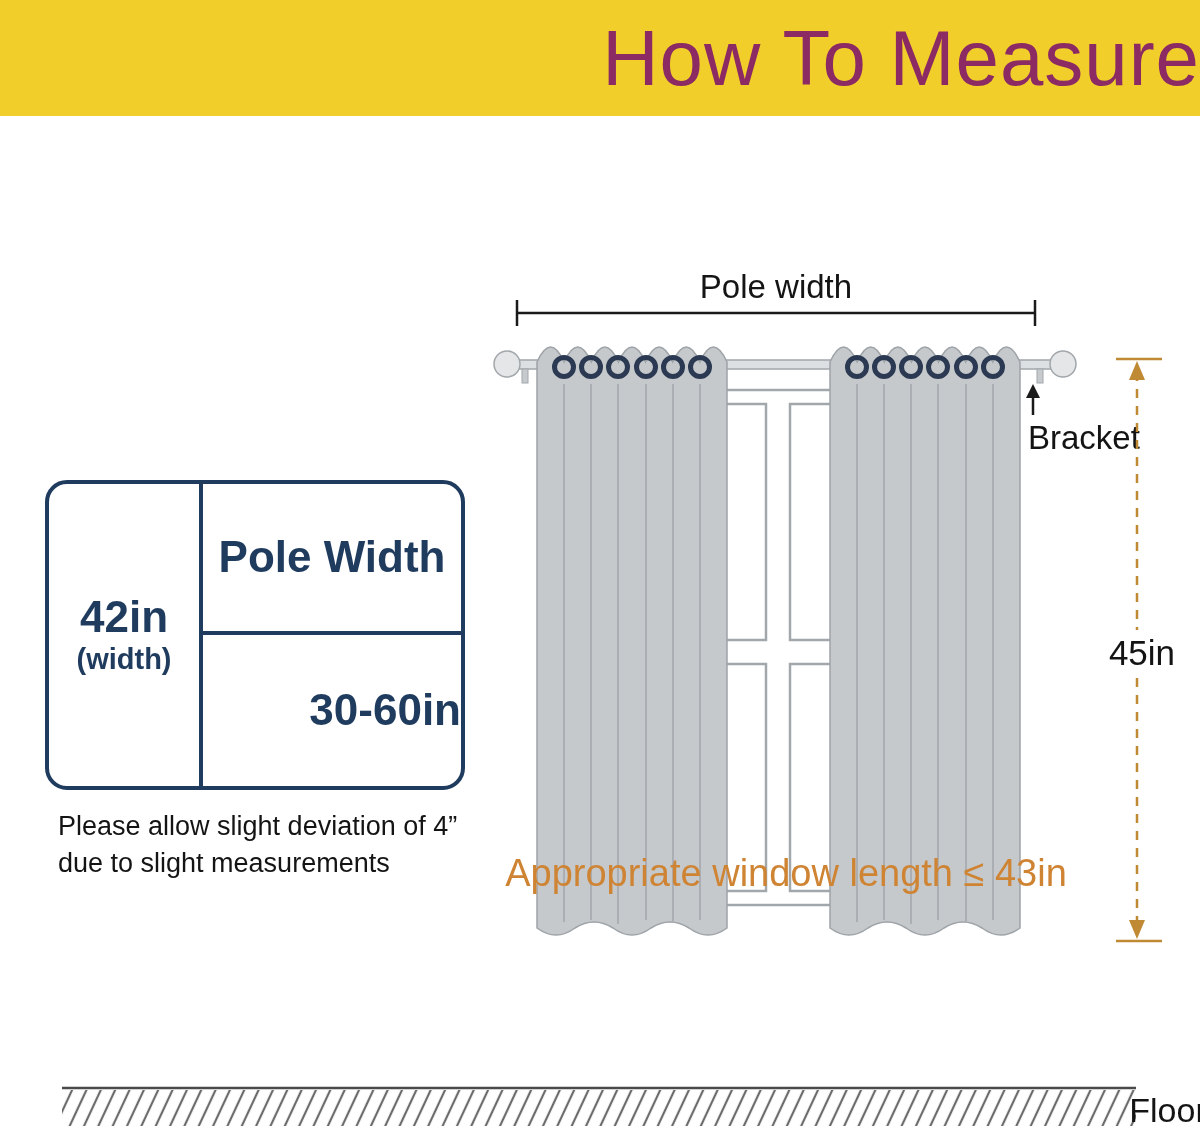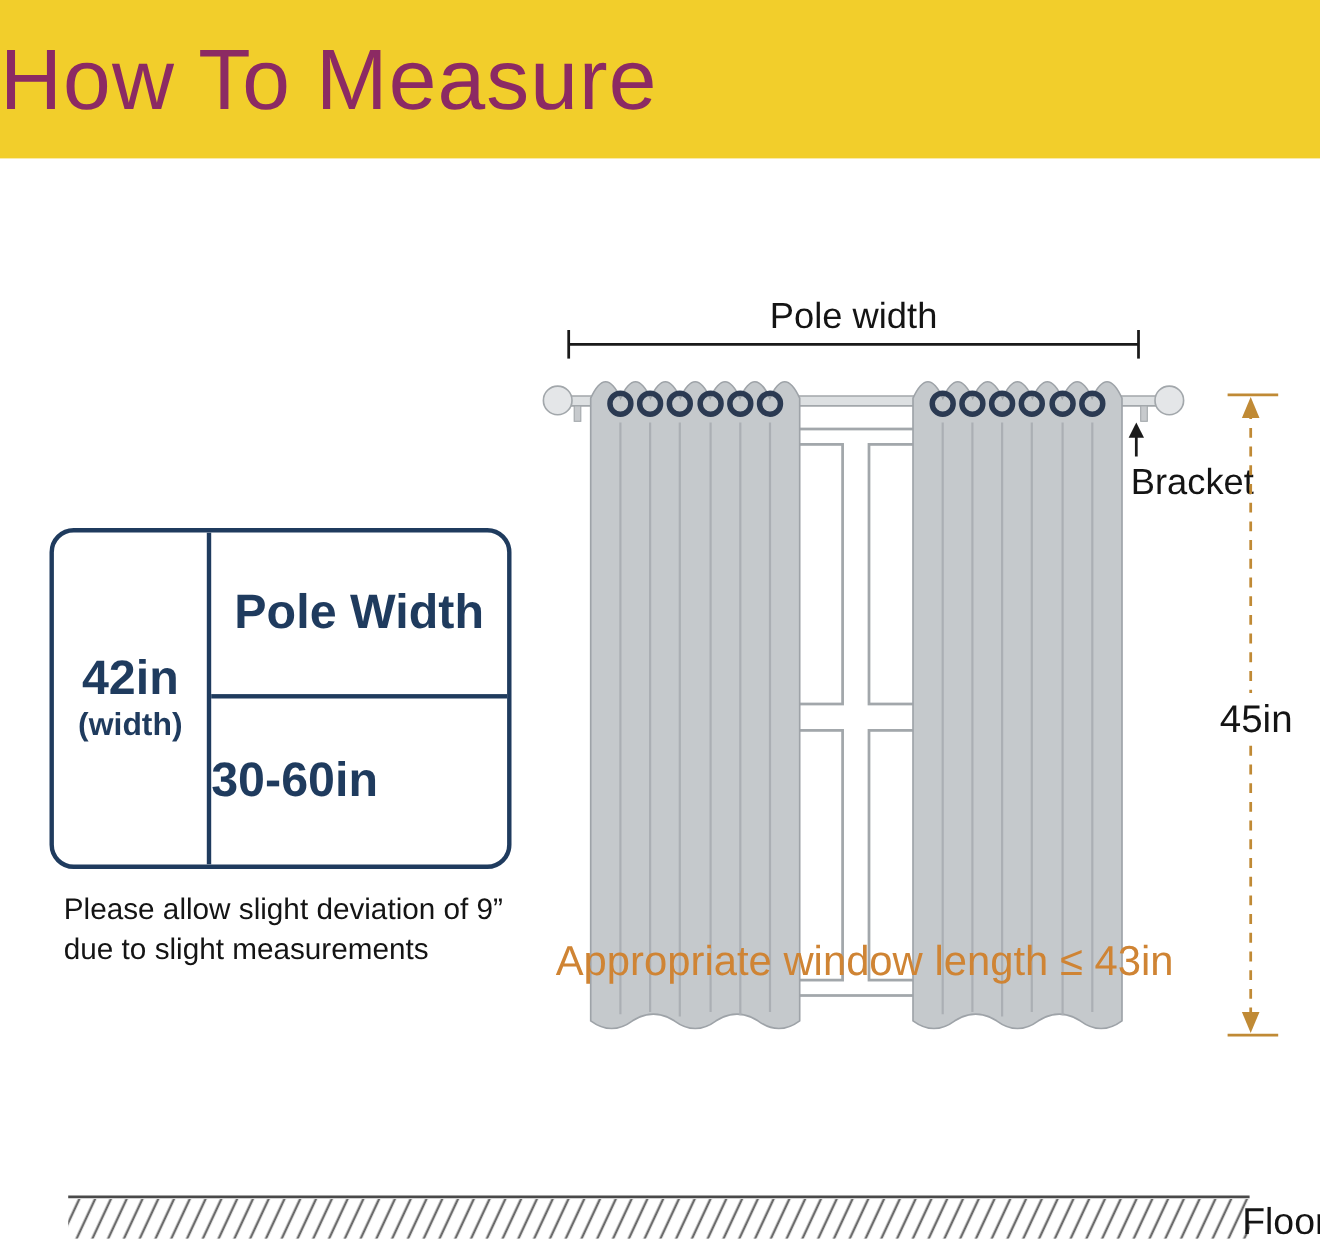--- a/index.html
+++ b/index.html
@@ -1,32 +1,32 @@
 <!DOCTYPE html>
 <html style="--header-bg: #F2CE2B; --header-text: #8C2A63; --table-navy: #1F3B5E; --accent-orange: #CF8434; --dimension-orange: #C08A35;"><head>
 <meta charset="utf-8">
 <style>
   * { margin:0; padding:0; box-sizing:border-box; }
   html,body { width:1200px; height:1135px; }
   body { font-family:"Liberation Sans", sans-serif; background:#ffffff; position:relative; }
   .page { position:absolute; top:0; left:0; width:1200px; height:1135px; background:#fff; overflow:hidden; }
 
-  .header { position:absolute; top:0; left:0; width:1200px; height:144px;
-            background:var(--header-bg,#F2CE2B); display:flex; align-items:center; justify-content:flex-start; }
+  .header { position:absolute; top:0; left:0; width:1200px; height:116px;
+            background:var(--header-bg,#F2CE2B); display:flex; align-items:center; justify-content:flex-end; }
   .header .title { color:var(--header-text,#8C2A63); font-size:78px; font-weight:400; letter-spacing:1px; }
 
   .size-table { position:absolute; left:45px; top:480px; width:420px; height:310px;
                 border:4px solid var(--table-navy,#1F3B5E); border-radius:22px; background:#fff;
                 display:flex; overflow:hidden; }
-  .st-left { width:143px; border-right:4px solid var(--table-navy,#1F3B5E);
+  .st-left { width:154px; border-right:4px solid var(--table-navy,#1F3B5E);
              display:flex; flex-direction:column; align-items:center; justify-content:center; }
   .st-right { flex:1; display:flex; flex-direction:column; }
   .st-right-top { height:50%; border-bottom:4px solid var(--table-navy,#1F3B5E);
                   display:flex; flex-direction:column; align-items:center; justify-content:center; }
-  .st-right-bottom { flex:1; display:flex; align-items:center; justify-content:flex-start; }
+  .st-right-bottom { flex:1; display:flex; align-items:center; justify-content:flex-end; }
   .navy-big { color:var(--table-navy,#1F3B5E); font-size:44px; font-weight:bold; line-height:1.1; }
   .navy-small { color:var(--table-navy,#1F3B5E); font-size:29px; font-weight:bold; line-height:1.2; }
 
   .note { position:absolute; left:58px; top:808px; font-size:27px; color:#141414; line-height:37px; }
 
   svg.diagram { position:absolute; top:0; left:0; }
   .lbl { fill:#141414; font-size:33px; font-family:"Liberation Sans", sans-serif; }
   .lbl-45 { fill:#141414; font-size:35px; font-family:"Liberation Sans", sans-serif; }
   .lbl-floor { fill:#141414; font-size:34px; font-family:"Liberation Sans", sans-serif; }
   .accent-text { fill:var(--accent-orange,#CF8434); font-size:38px; font-family:"Liberation Sans", sans-serif; }
@@ -163,17 +163,17 @@
       <div class="st-right-top">
         <div class="navy-big">Pole Width</div>
       </div>
       <div class="st-right-bottom">
         <div class="navy-big">30-60in</div>
       </div>
     </div>
   </div>
 
   <div class="note">
-    <div>Please allow slight deviation of 9”</div>
+    <div>Please allow slight deviation of 4”</div>
     <div>due to slight measurements</div>
   </div>
 
 </div>
 
 </body></html>

